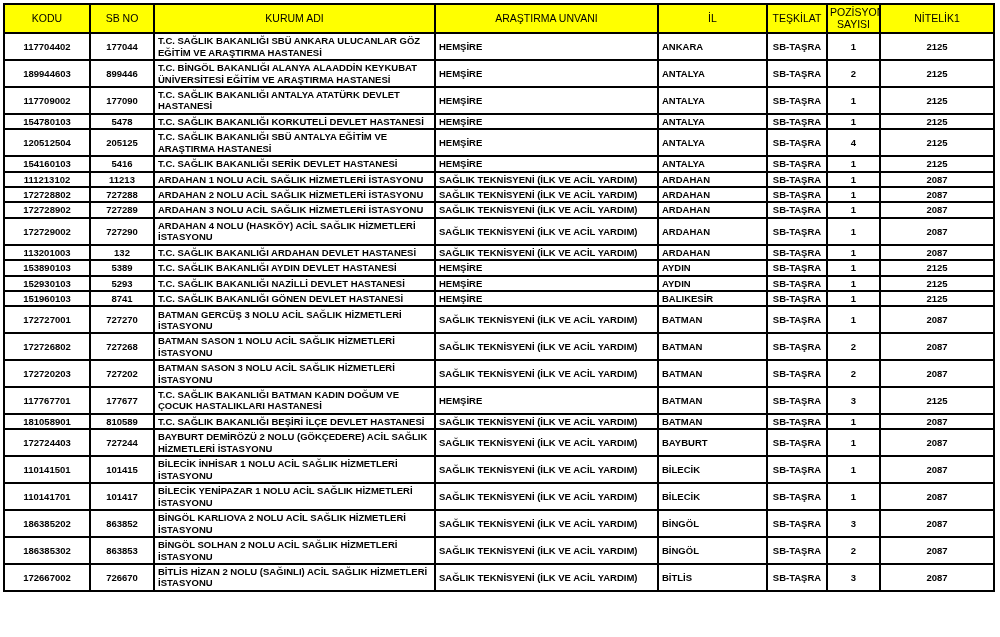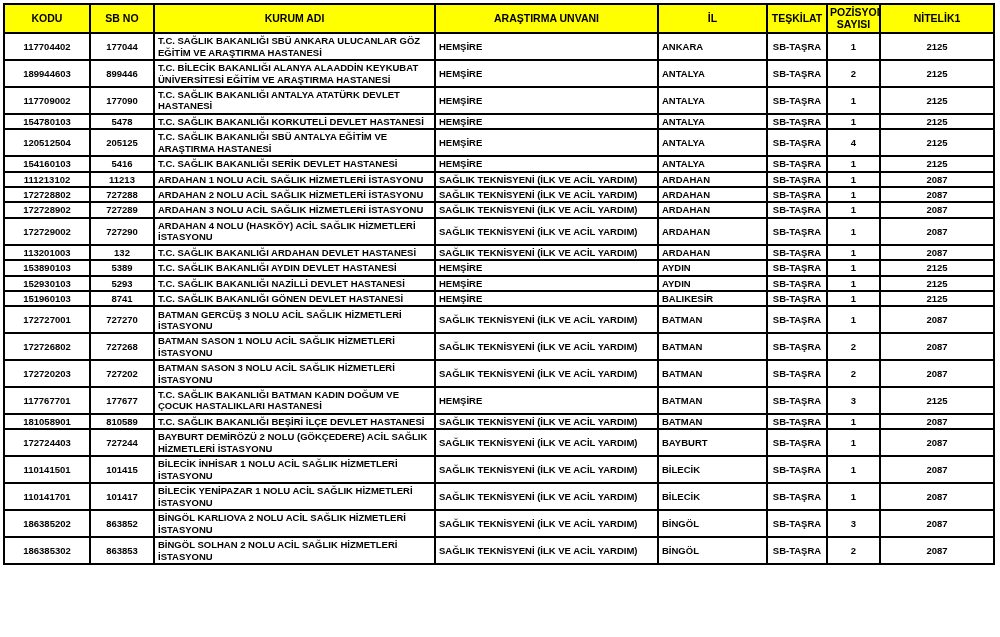--- a/index.html
+++ b/index.html
@@ -17,21 +17,21 @@
   th,td{
     border:2px solid #000000;
     color:#000000;
     vertical-align:middle;
     overflow:hidden;
     box-sizing:border-box;
   }
   th{
     background:#FFFF00;
     font-size:10.5px;
-    font-weight:bold;
+    font-weight:normal;
     text-align:center;
     padding:2px 2px;
     height:24px;
     line-height:1.1;
   }
   td{
     font-size:9.5px;
     font-weight:bold;
     line-height:1.2;
     padding:1px 3px;
@@ -84,21 +84,21 @@
     <td class="a-left">T.C. SAĞLIK BAKANLIĞI SBÜ ANKARA ULUCANLAR GÖZ EĞİTİM VE ARAŞTIRMA HASTANESİ</td>
     <td class="a-left">HEMŞİRE</td>
     <td class="a-left">ANKARA</td>
     <td class="a-center">SB-TAŞRA</td>
     <td class="a-center">1</td>
     <td class="a-center">2125</td>
   </tr>
         <tr class="tall">
     <td class="a-center">189944603</td>
     <td class="a-center">899446</td>
-    <td class="a-left">T.C. BİLECİK BAKANLIĞI ALANYA ALAADDİN KEYKUBAT ÜNİVERSİTESİ EĞİTİM VE ARAŞTIRMA HASTANESİ</td>
+    <td class="a-left">T.C. BİNGÖL BAKANLIĞI ALANYA ALAADDİN KEYKUBAT ÜNİVERSİTESİ EĞİTİM VE ARAŞTIRMA HASTANESİ</td>
     <td class="a-left">HEMŞİRE</td>
     <td class="a-left">ANTALYA</td>
     <td class="a-center">SB-TAŞRA</td>
     <td class="a-center">2</td>
     <td class="a-center">2125</td>
   </tr>
         <tr class="short">
     <td class="a-center">117709002</td>
     <td class="a-center">177090</td>
     <td class="a-left">T.C. SAĞLIK BAKANLIĞI ANTALYA ATATÜRK DEVLET HASTANESİ</td>
@@ -309,17 +309,27 @@
     <td class="a-center">2087</td>
   </tr>
         <tr class="short">
     <td class="a-center">186385302</td>
     <td class="a-center">863853</td>
     <td class="a-left">BİNGÖL SOLHAN 2 NOLU ACİL SAĞLIK HİZMETLERİ İSTASYONU</td>
     <td class="a-left">SAĞLIK TEKNİSYENİ (İLK VE ACİL YARDIM)</td>
     <td class="a-left">BİNGÖL</td>
     <td class="a-center">SB-TAŞRA</td>
     <td class="a-center">2</td>
+    <td class="a-center">2087</td>
+  </tr>
+        <tr class="tall">
+    <td class="a-center">172667002</td>
+    <td class="a-center">726670</td>
+    <td class="a-left">BİTLİS HİZAN 2 NOLU (SAĞINLI) ACİL SAĞLIK HİZMETLERİ İSTASYONU</td>
+    <td class="a-left">SAĞLIK TEKNİSYENİ (İLK VE ACİL YARDIM)</td>
+    <td class="a-left">BİTLİS</td>
+    <td class="a-center">SB-TAŞRA</td>
+    <td class="a-center">3</td>
     <td class="a-center">2087</td>
   </tr>
       </tbody>
   </table>
 </div>
 
 </body></html>

